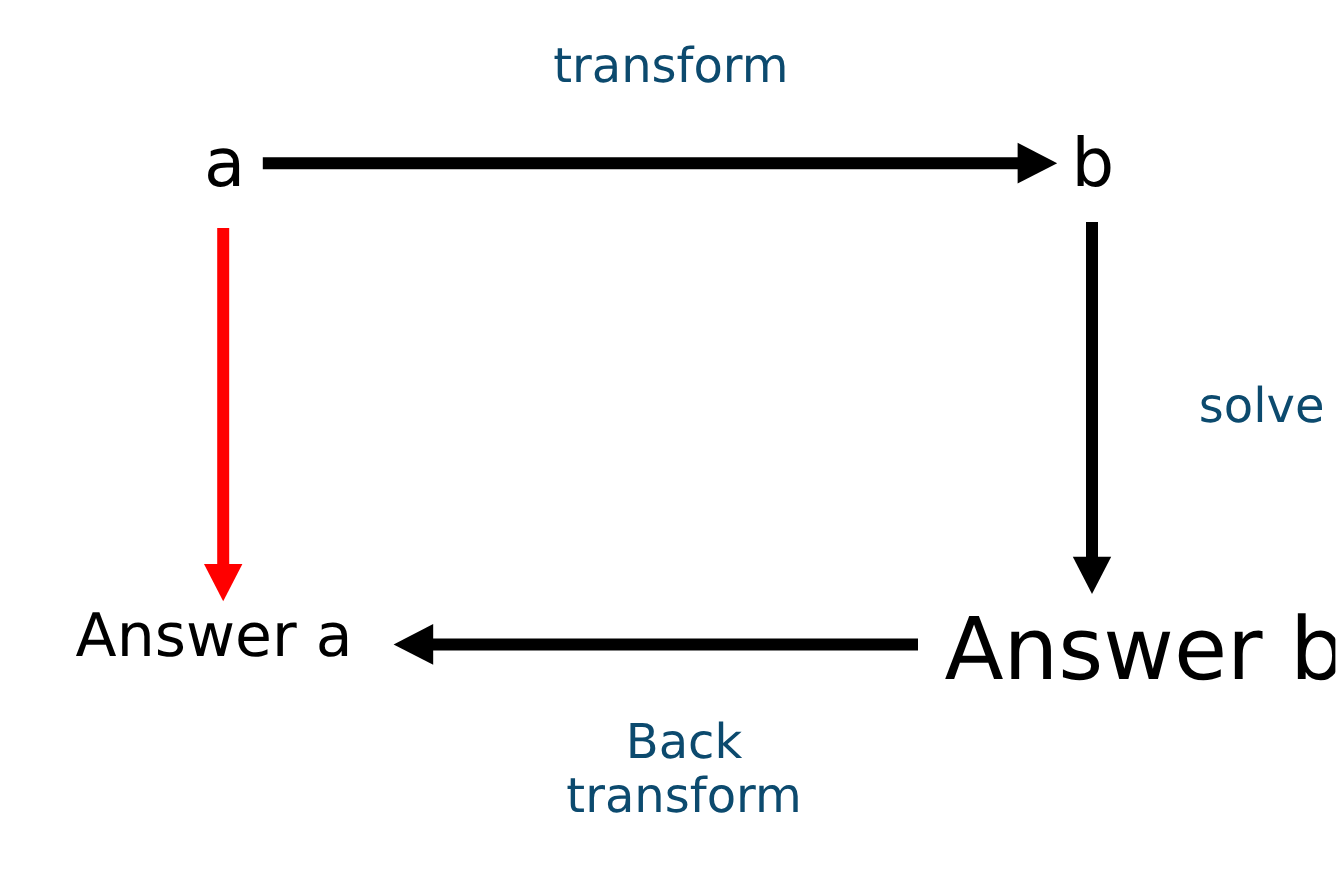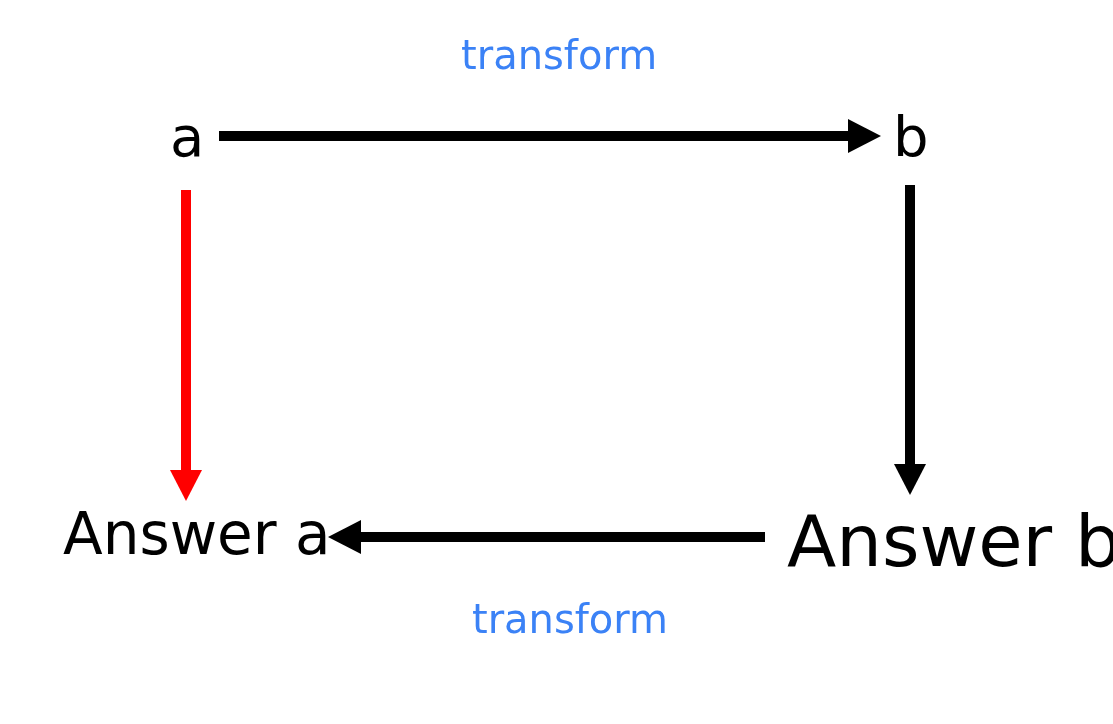--- a/index.html
+++ b/index.html
@@ -28,42 +28,42 @@
   .node-label {
     position: absolute;
     color: #000000;
     font-family: "DejaVu Sans", sans-serif;
     font-weight: 400;
     white-space: nowrap;
     line-height: 1;
   }
   .edge-label {
     position: absolute;
-    color: #3b82f6;
+    color: #0c4a6e;
     font-family: "DejaVu Sans", sans-serif;
     font-weight: 400;
     white-space: nowrap;
     line-height: 1.12;
   }
 
   
   #node-a {
     left: 170px;
     top: 109px;
     font-size: 56px;
   }
   #node-b {
     left: 893px;
     top: 109px;
     font-size: 56px;
   }
   #node-answer-a {
     left: 63px;
     top: 505px;
-    font-size: 58px;
+    font-size: 50px;
   }
   #node-answer-b {
     left: 787px;
     top: 505px;
     font-size: 72px;
   }
 
   
   #label-transform {
     left: 461px;
@@ -123,18 +123,20 @@
 
   <div class="node-label" id="node-b">b</div>
 
   <div class="node-label" id="node-answer-a">Answer a</div>
 
   <div class="node-label" id="node-answer-b">Answer b</div>
 
   <div class="edge-label" id="label-transform">transform</div>
 
 
+  <div class="edge-label" id="label-solve">solve</div>
 
   <div class="edge-label" id="label-back-transform">
+    <span class="line">Back</span>
     <span class="line">transform</span>
   </div>
 
 </div>
 
 </body></html>

